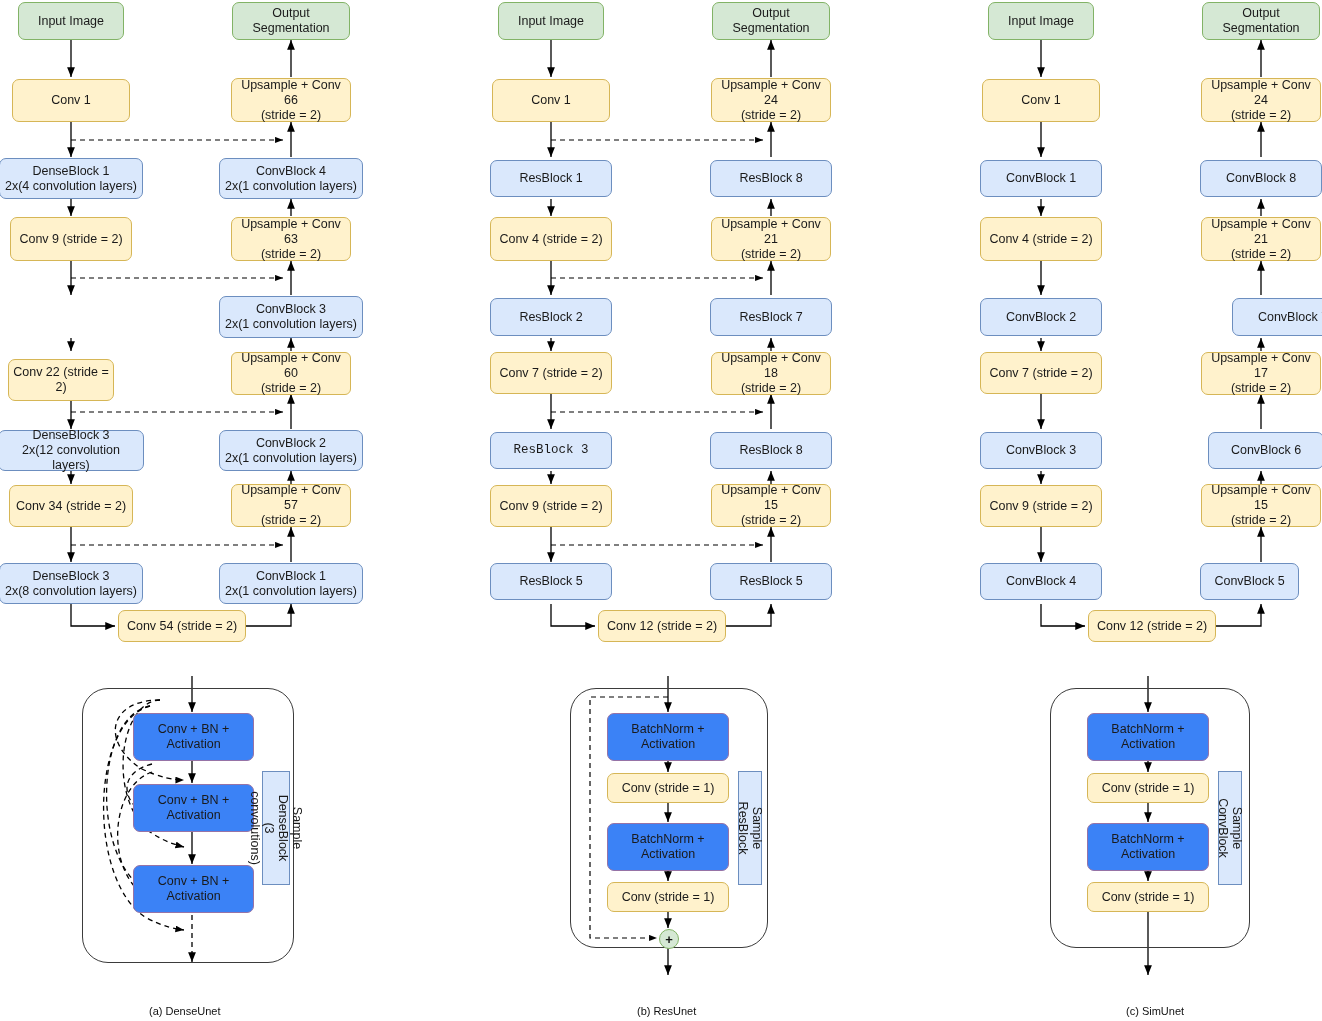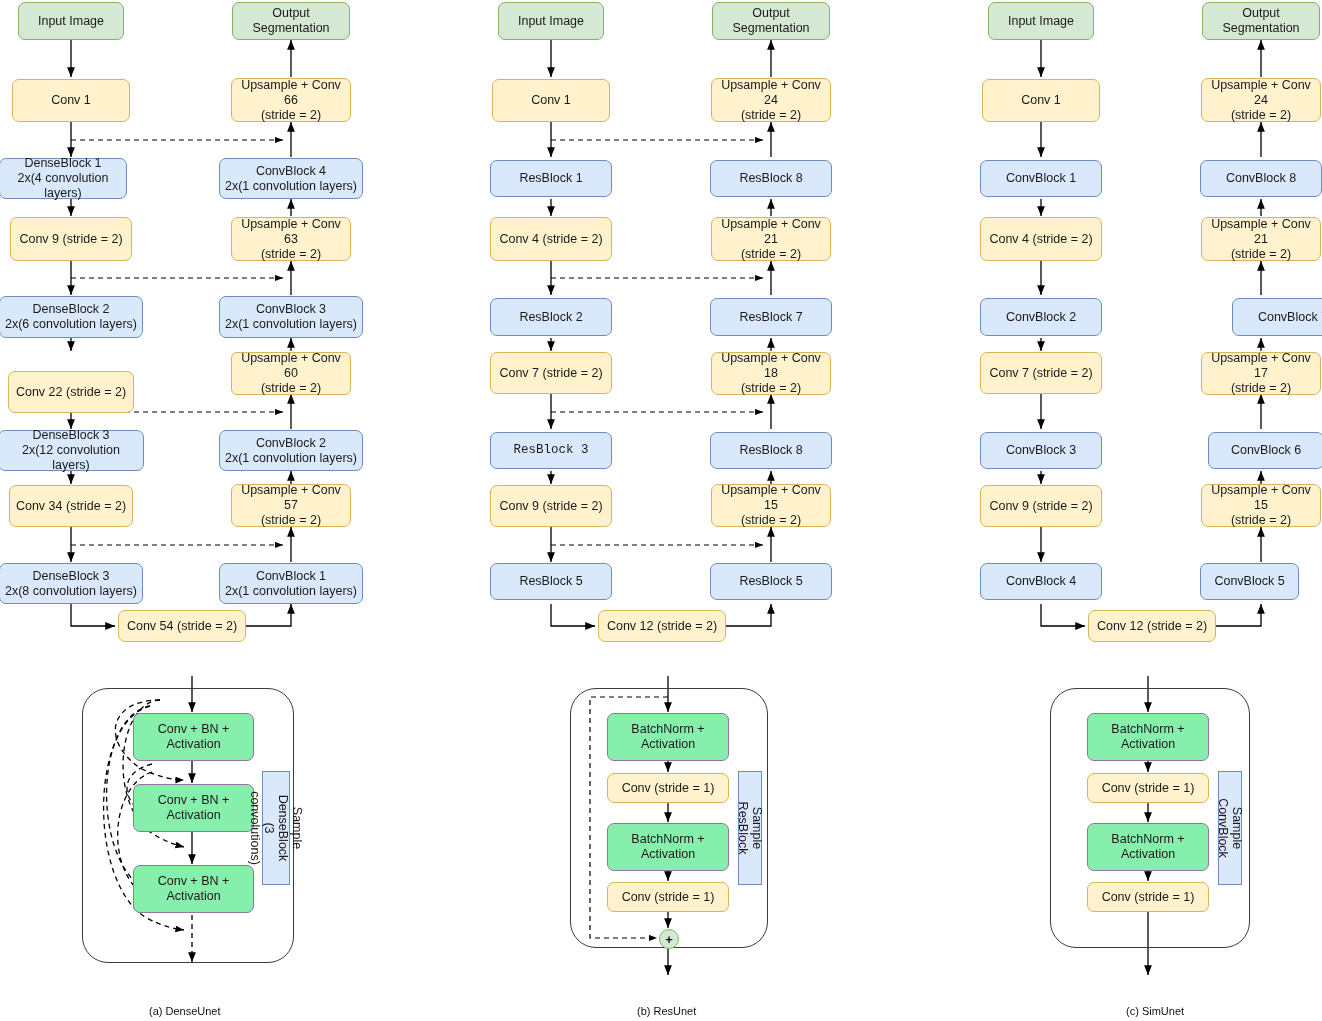--- a/index.html
+++ b/index.html
@@ -6,21 +6,21 @@
   body{width:1322px;height:1021px;position:relative;overflow:hidden;
        font-family:"Liberation Sans","DejaVu Sans",sans-serif;color:#1a1a1a;}
   .canvas{position:absolute;inset:0;}
   .node{position:absolute;box-sizing:border-box;display:flex;align-items:center;
         justify-content:center;text-align:center;border-radius:7px;border-width:1px;
         border-style:solid;font-size:12.5px;line-height:15px;padding:2px 3px;
         white-space:pre-line;}
   .n-green{background:#d5e8d4;border-color:#82b366;}
   .n-yellow{background:#fff2cc;border-color:#d6b656;}
   .n-blue{background:#dae8fc;border-color:#6c8ebf;}
-  .n-purple{background:#86efac;border-color:#9673a6;}
+  .n-purple{background:#3b82f6;border-color:#9673a6;}
   .container-box{position:absolute;box-sizing:border-box;border:1.6px solid #3b3b3b;
                  border-radius:26px;background:transparent;}
   .vlabel{position:absolute;box-sizing:border-box;background:#dae8fc;border:1px solid #6c8ebf;
           display:flex;align-items:center;justify-content:center;font-size:12.5px;
           line-height:14px;}
   .vlabel span{transform:rotate(90deg);white-space:pre-line;text-align:center;display:block;}
   .caption{position:absolute;font-size:11px;color:#111;}
   svg.edges{position:absolute;left:0;top:0;width:1322px;height:1021px;overflow:visible;
             pointer-events:none;}
   .plus{position:absolute;width:18px;height:18px;border-radius:50%;background:#d5e8d4;
@@ -145,26 +145,24 @@
       <line x1="1148" y1="676" x2="1148" y2="712" marker-end="url(#ah)"></line>
       <line x1="1148" y1="761" x2="1148" y2="772" marker-end="url(#ah)"></line>
       <line x1="1148" y1="803" x2="1148" y2="822" marker-end="url(#ah)"></line>
       <line x1="1148" y1="871" x2="1148" y2="881" marker-end="url(#ah)"></line>
       <line x1="1148" y1="912" x2="1148" y2="975" marker-end="url(#ah)"></line>
     </g>
   </svg>
 
   <div class="node n-green" style="left:18px;top:2px;width:106px;height:38px;">Input Image</div>
   <div class="node n-yellow" style="left:12px;top:79px;width:118px;height:43px;">Conv 1</div>
-  <div class="node n-blue" style="left:-1px;top:158px;width:128px;height:41px;">DenseBlock 1
+  <div class="node n-blue" style="left:-1px;top:158px;width:144px;height:41px;">DenseBlock 1
 2x(4 convolution layers)</div>
   <div class="node n-yellow" style="left:10px;top:217px;width:122px;height:44px;">Conv 9 (stride = 2)</div>
-  <div class="node n-blue" style="left:-1px;top:296px;width:144px;height:42px;">DenseBlock 2
-2x(6 convolution layers)</div>
-  <div class="node n-yellow" style="left:8px;top:371px;width:126px;height:42px;">Conv 22 (stride = 2)</div>
+  <div class="node n-yellow" style="left:8px;top:359px;width:106px;height:42px;">Conv 22 (stride = 2)</div>
   <div class="node n-blue" style="left:-2px;top:430px;width:146px;height:41px;">DenseBlock 3
 2x(12 convolution layers)</div>
   <div class="node n-yellow" style="left:9px;top:485px;width:124px;height:42px;">Conv 34 (stride = 2)</div>
   <div class="node n-blue" style="left:-1px;top:563px;width:144px;height:41px;">DenseBlock 3
 2x(8 convolution layers)</div>
   <div class="node n-yellow" style="left:118px;top:610px;width:128px;height:32px;">Conv 54 (stride = 2)</div>
 
   <div class="node n-green" style="left:232px;top:2px;width:118px;height:38px;">Output Segmentation</div>
   <div class="node n-yellow" style="left:231px;top:78px;width:120px;height:44px;">Upsample + Conv 66
 (stride = 2)</div>

